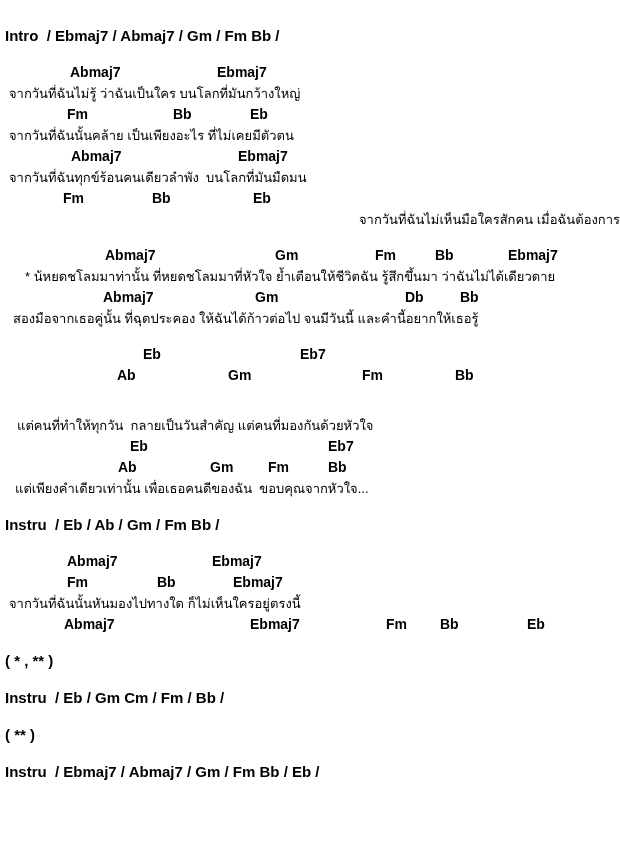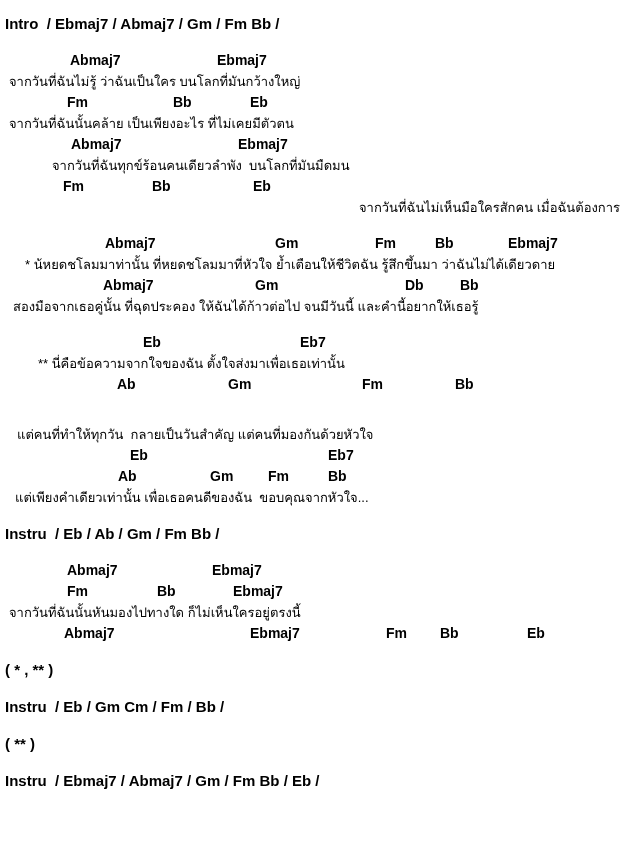--- a/index.html
+++ b/index.html
@@ -18,21 +18,21 @@
     overflow: hidden;
   }
   .heading {
     font-weight: 700;
     font-size: 15px;
     line-height: 21px;
     height: 21px;
     margin: 6px 0 16px 0;
     white-space: pre;
   }
-  .heading:first-child { margin-top: 4px; }
+  .heading:first-child { margin-top: 16px; }
   .block { margin-bottom: 15px; }
   .chord-row {
     position: relative;
     height: 21px;
   }
   .chord {
     position: absolute;
     top: 0;
     font-weight: 700;
     font-size: 14px;
@@ -60,21 +60,21 @@
       <div class="chord-row">
         <span class="chord" style="left: 62px;">Fm</span>
         <span class="chord" style="left: 168px;">Bb</span>
         <span class="chord" style="left: 245px;">Eb</span>
       </div>
       <div class="lyric-row" style="padding-left: 4px;">จากวันที่ฉันนั้นคล้าย เป็นเพียงอะไร ที่ไม่เคยมีตัวตน</div>
       <div class="chord-row">
         <span class="chord" style="left: 66px;">Abmaj7</span>
         <span class="chord" style="left: 233px;">Ebmaj7</span>
       </div>
-      <div class="lyric-row" style="padding-left: 4px; margin-left: 43px;">จากวันที่ฉันทุกข์ร้อนคนเดียวลำพัง  บนโลกที่มันมืดมน</div>
+      <div class="lyric-row" style="padding-left: 4px;">จากวันที่ฉันทุกข์ร้อนคนเดียวลำพัง  บนโลกที่มันมืดมน</div>
       <div class="chord-row">
         <span class="chord" style="left: 58px;">Fm</span>
         <span class="chord" style="left: 147px;">Bb</span>
         <span class="chord" style="left: 248px;">Eb</span>
       </div>
       <div class="lyric-row" style="padding-left: 4px; text-align: right;">จากวันที่ฉันไม่เห็นมือใครสักคน เมื่อฉันต้องการ</div>
     </div>
     <div class="block">
       <div class="chord-row">
         <span class="chord" style="left: 100px;">Abmaj7</span>
@@ -90,21 +90,20 @@
         <span class="chord" style="left: 400px;">Db</span>
         <span class="chord" style="left: 455px;">Bb</span>
       </div>
       <div class="lyric-row" style="padding-left: 8px;">สองมือจากเธอคู่นั้น ที่ฉุดประคอง ให้ฉันได้ก้าวต่อไป จนมีวันนี้ และคำนี้อยากให้เธอรู้</div>
     </div>
     <div class="block">
       <div class="chord-row">
         <span class="chord" style="left: 138px;">Eb</span>
         <span class="chord" style="left: 295px;">Eb7</span>
       </div>
-      <div class="lyric-row" style="padding-left: 33px;">** นี่คือข้อความจากใจของฉัน ตั้งใจส่งมาเพื่อเธอเท่านั้น</div>
       <div class="chord-row">
         <span class="chord" style="left: 112px;">Ab</span>
         <span class="chord" style="left: 223px;">Gm</span>
         <span class="chord" style="left: 357px;">Fm</span>
         <span class="chord" style="left: 450px;">Bb</span>
       </div>
       <div class="lyric-row" style="padding-left: 12px; margin-top: 29px;">แต่คนที่ทำให้ทุกวัน  กลายเป็นวันสำคัญ แต่คนที่มองกันด้วยหัวใจ</div>
       <div class="chord-row">
         <span class="chord" style="left: 125px;">Eb</span>
         <span class="chord" style="left: 323px;">Eb7</span>

